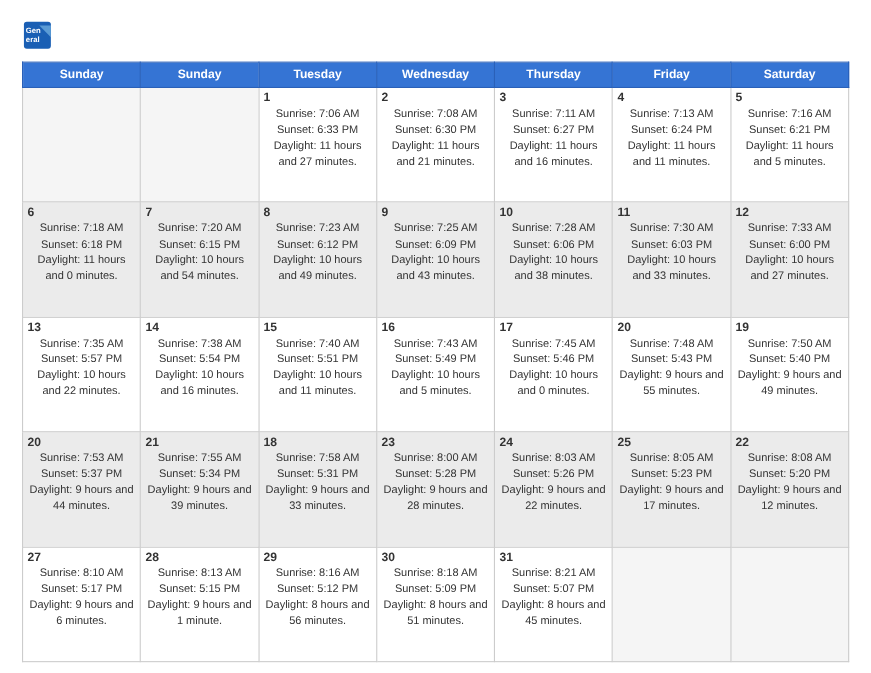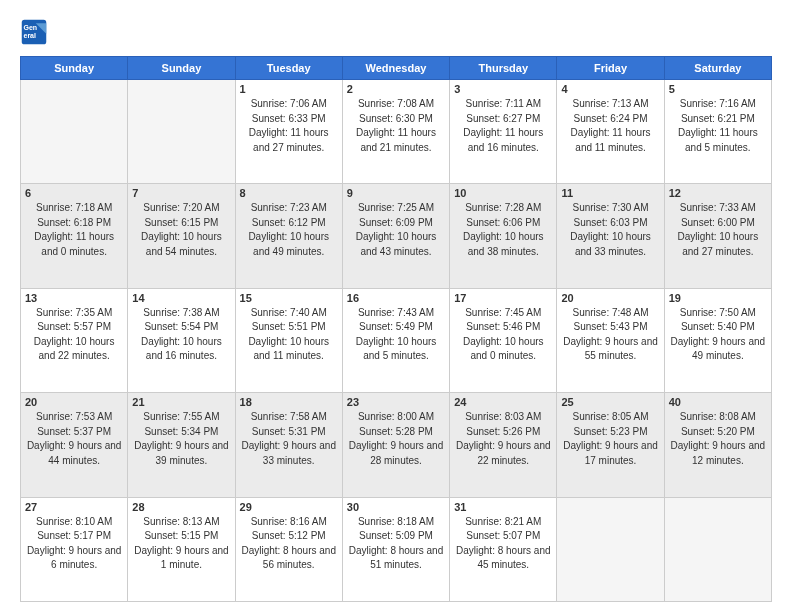--- a/index.html
+++ b/index.html
@@ -236,21 +236,21 @@
           </td>
           <td>
             <span class="day-num">24</span>
             <div class="day-info">Sunrise: 8:03 AM<br>Sunset: 5:26 PM<br>Daylight: 9 hours and 22 minutes.</div>
           </td>
           <td>
             <span class="day-num">25</span>
             <div class="day-info">Sunrise: 8:05 AM<br>Sunset: 5:23 PM<br>Daylight: 9 hours and 17 minutes.</div>
           </td>
           <td>
-            <span class="day-num">40</span>
+            <span class="day-num">22</span>
             <div class="day-info">Sunrise: 8:08 AM<br>Sunset: 5:20 PM<br>Daylight: 9 hours and 12 minutes.</div>
           </td>
         </tr>
         <tr>
           <td>
             <span class="day-num">27</span>
             <div class="day-info">Sunrise: 8:10 AM<br>Sunset: 5:17 PM<br>Daylight: 9 hours and 6 minutes.</div>
           </td>
           <td>
             <span class="day-num">28</span>

